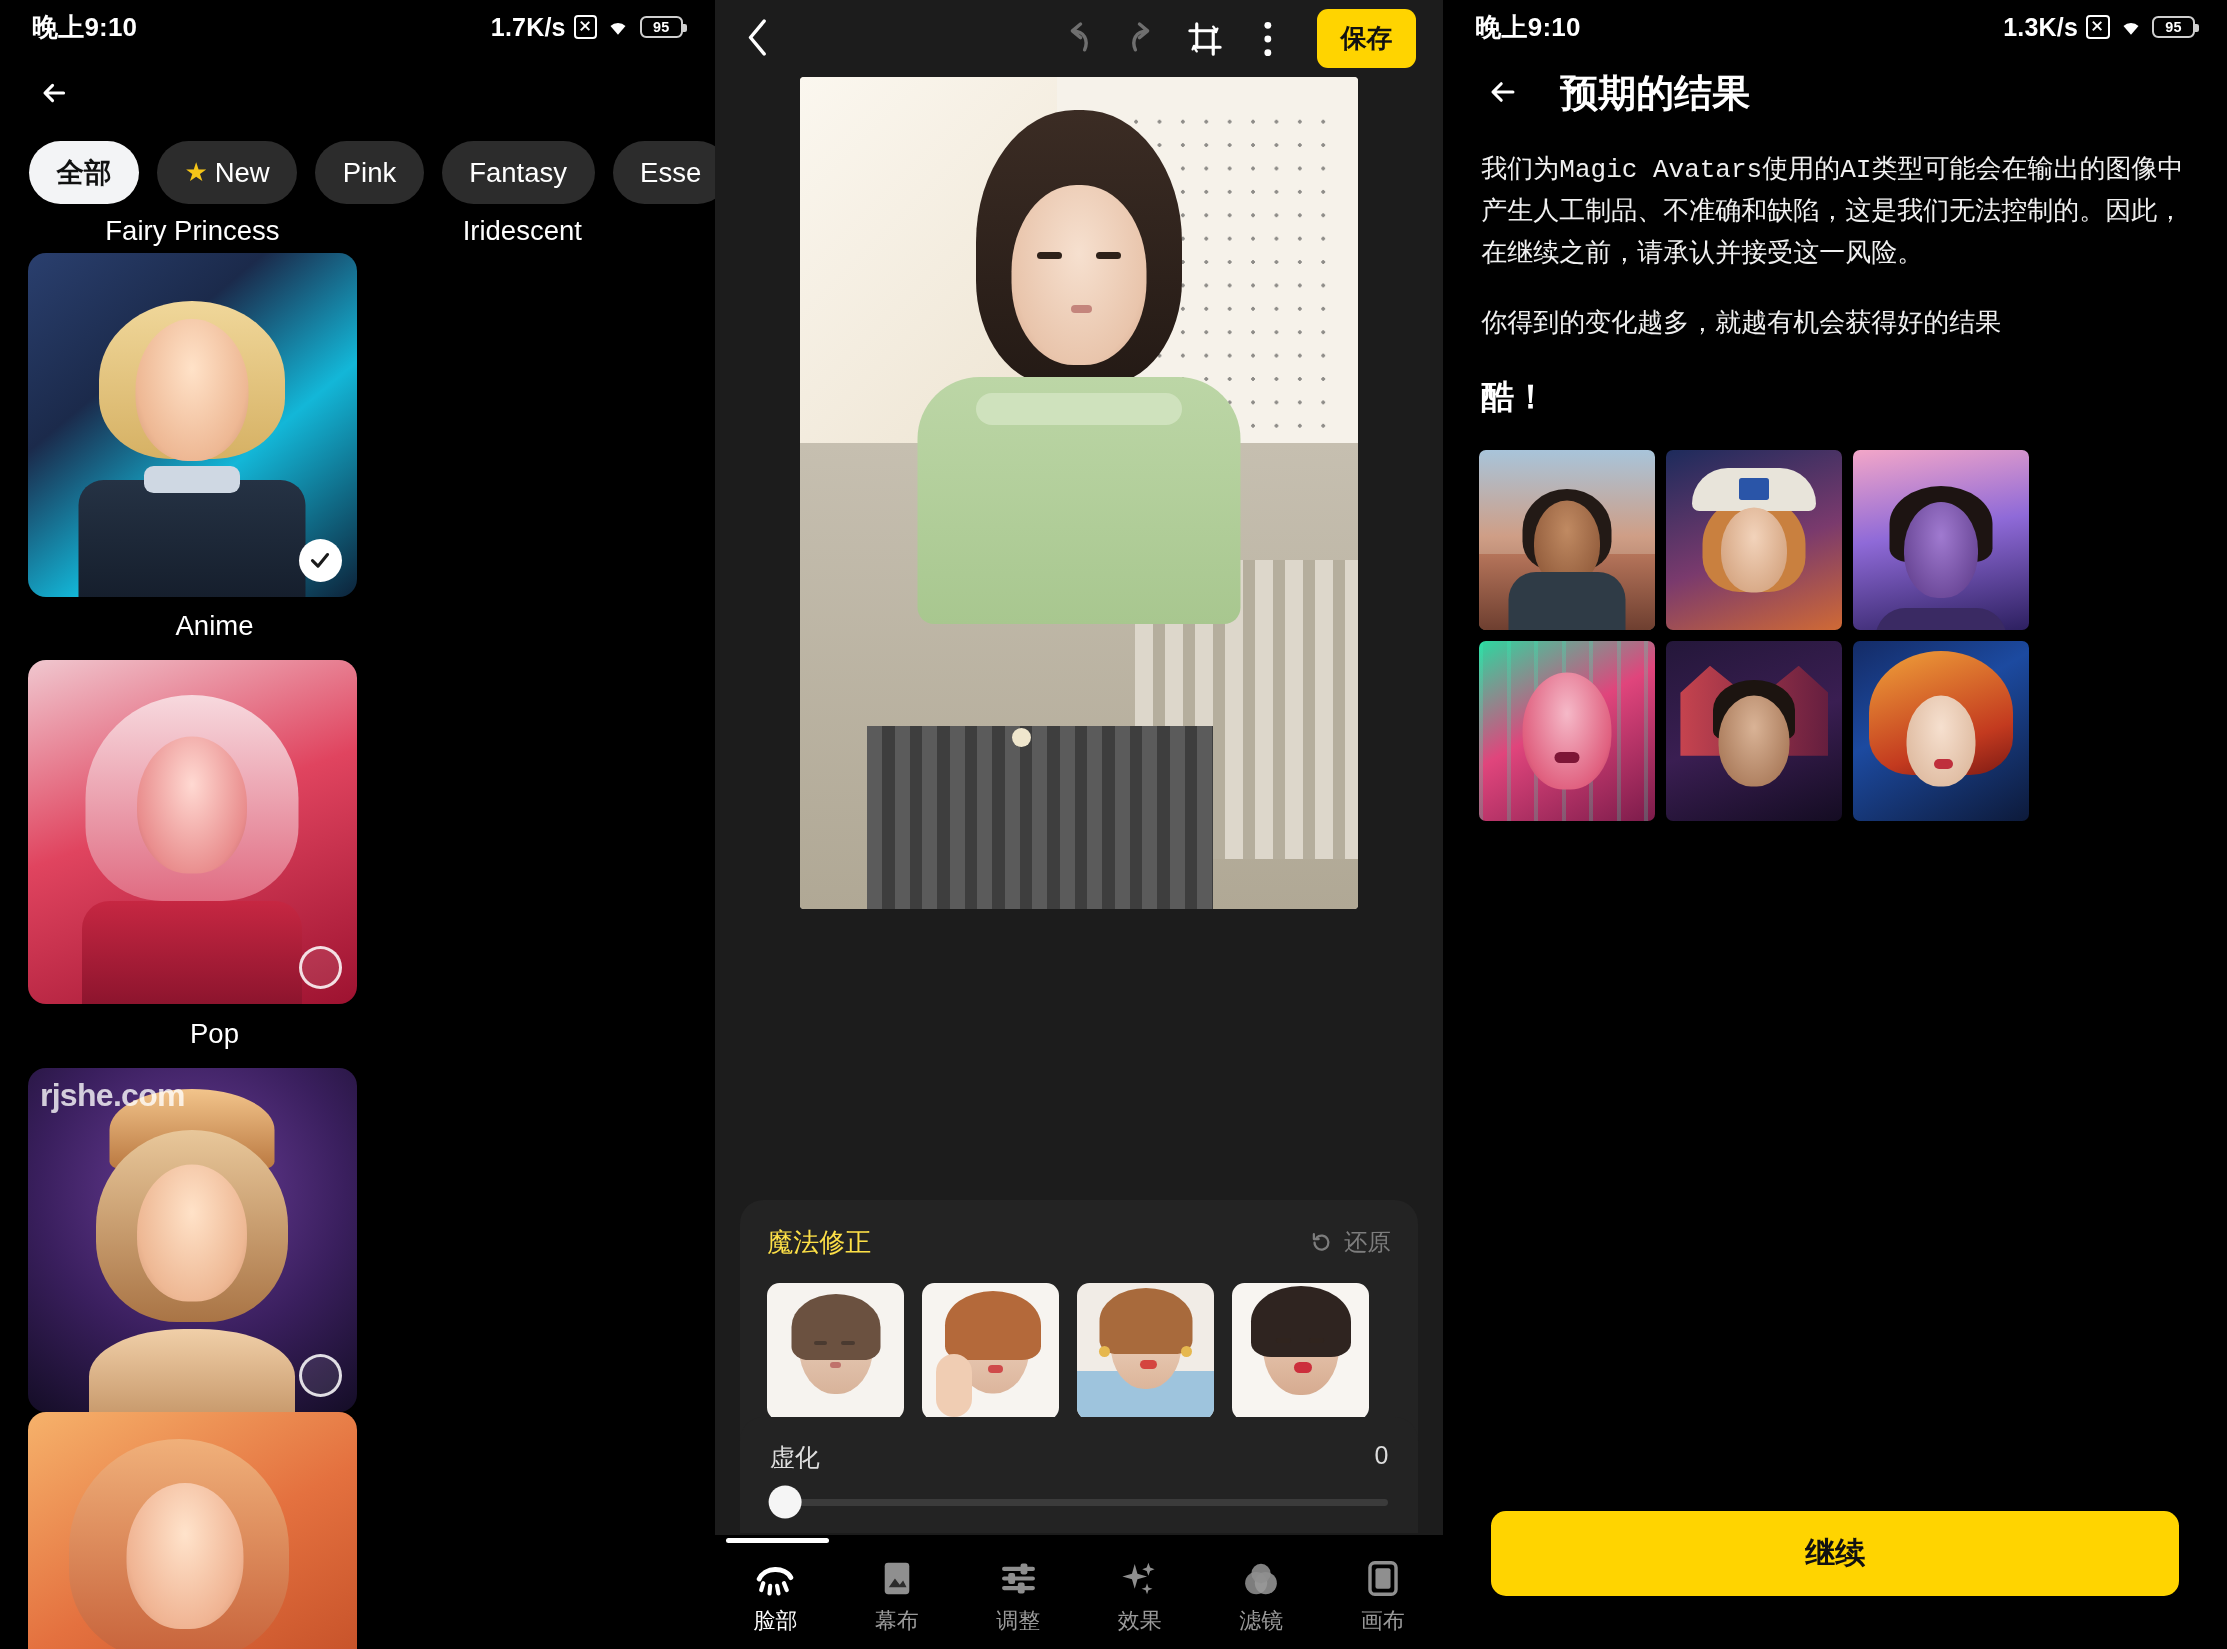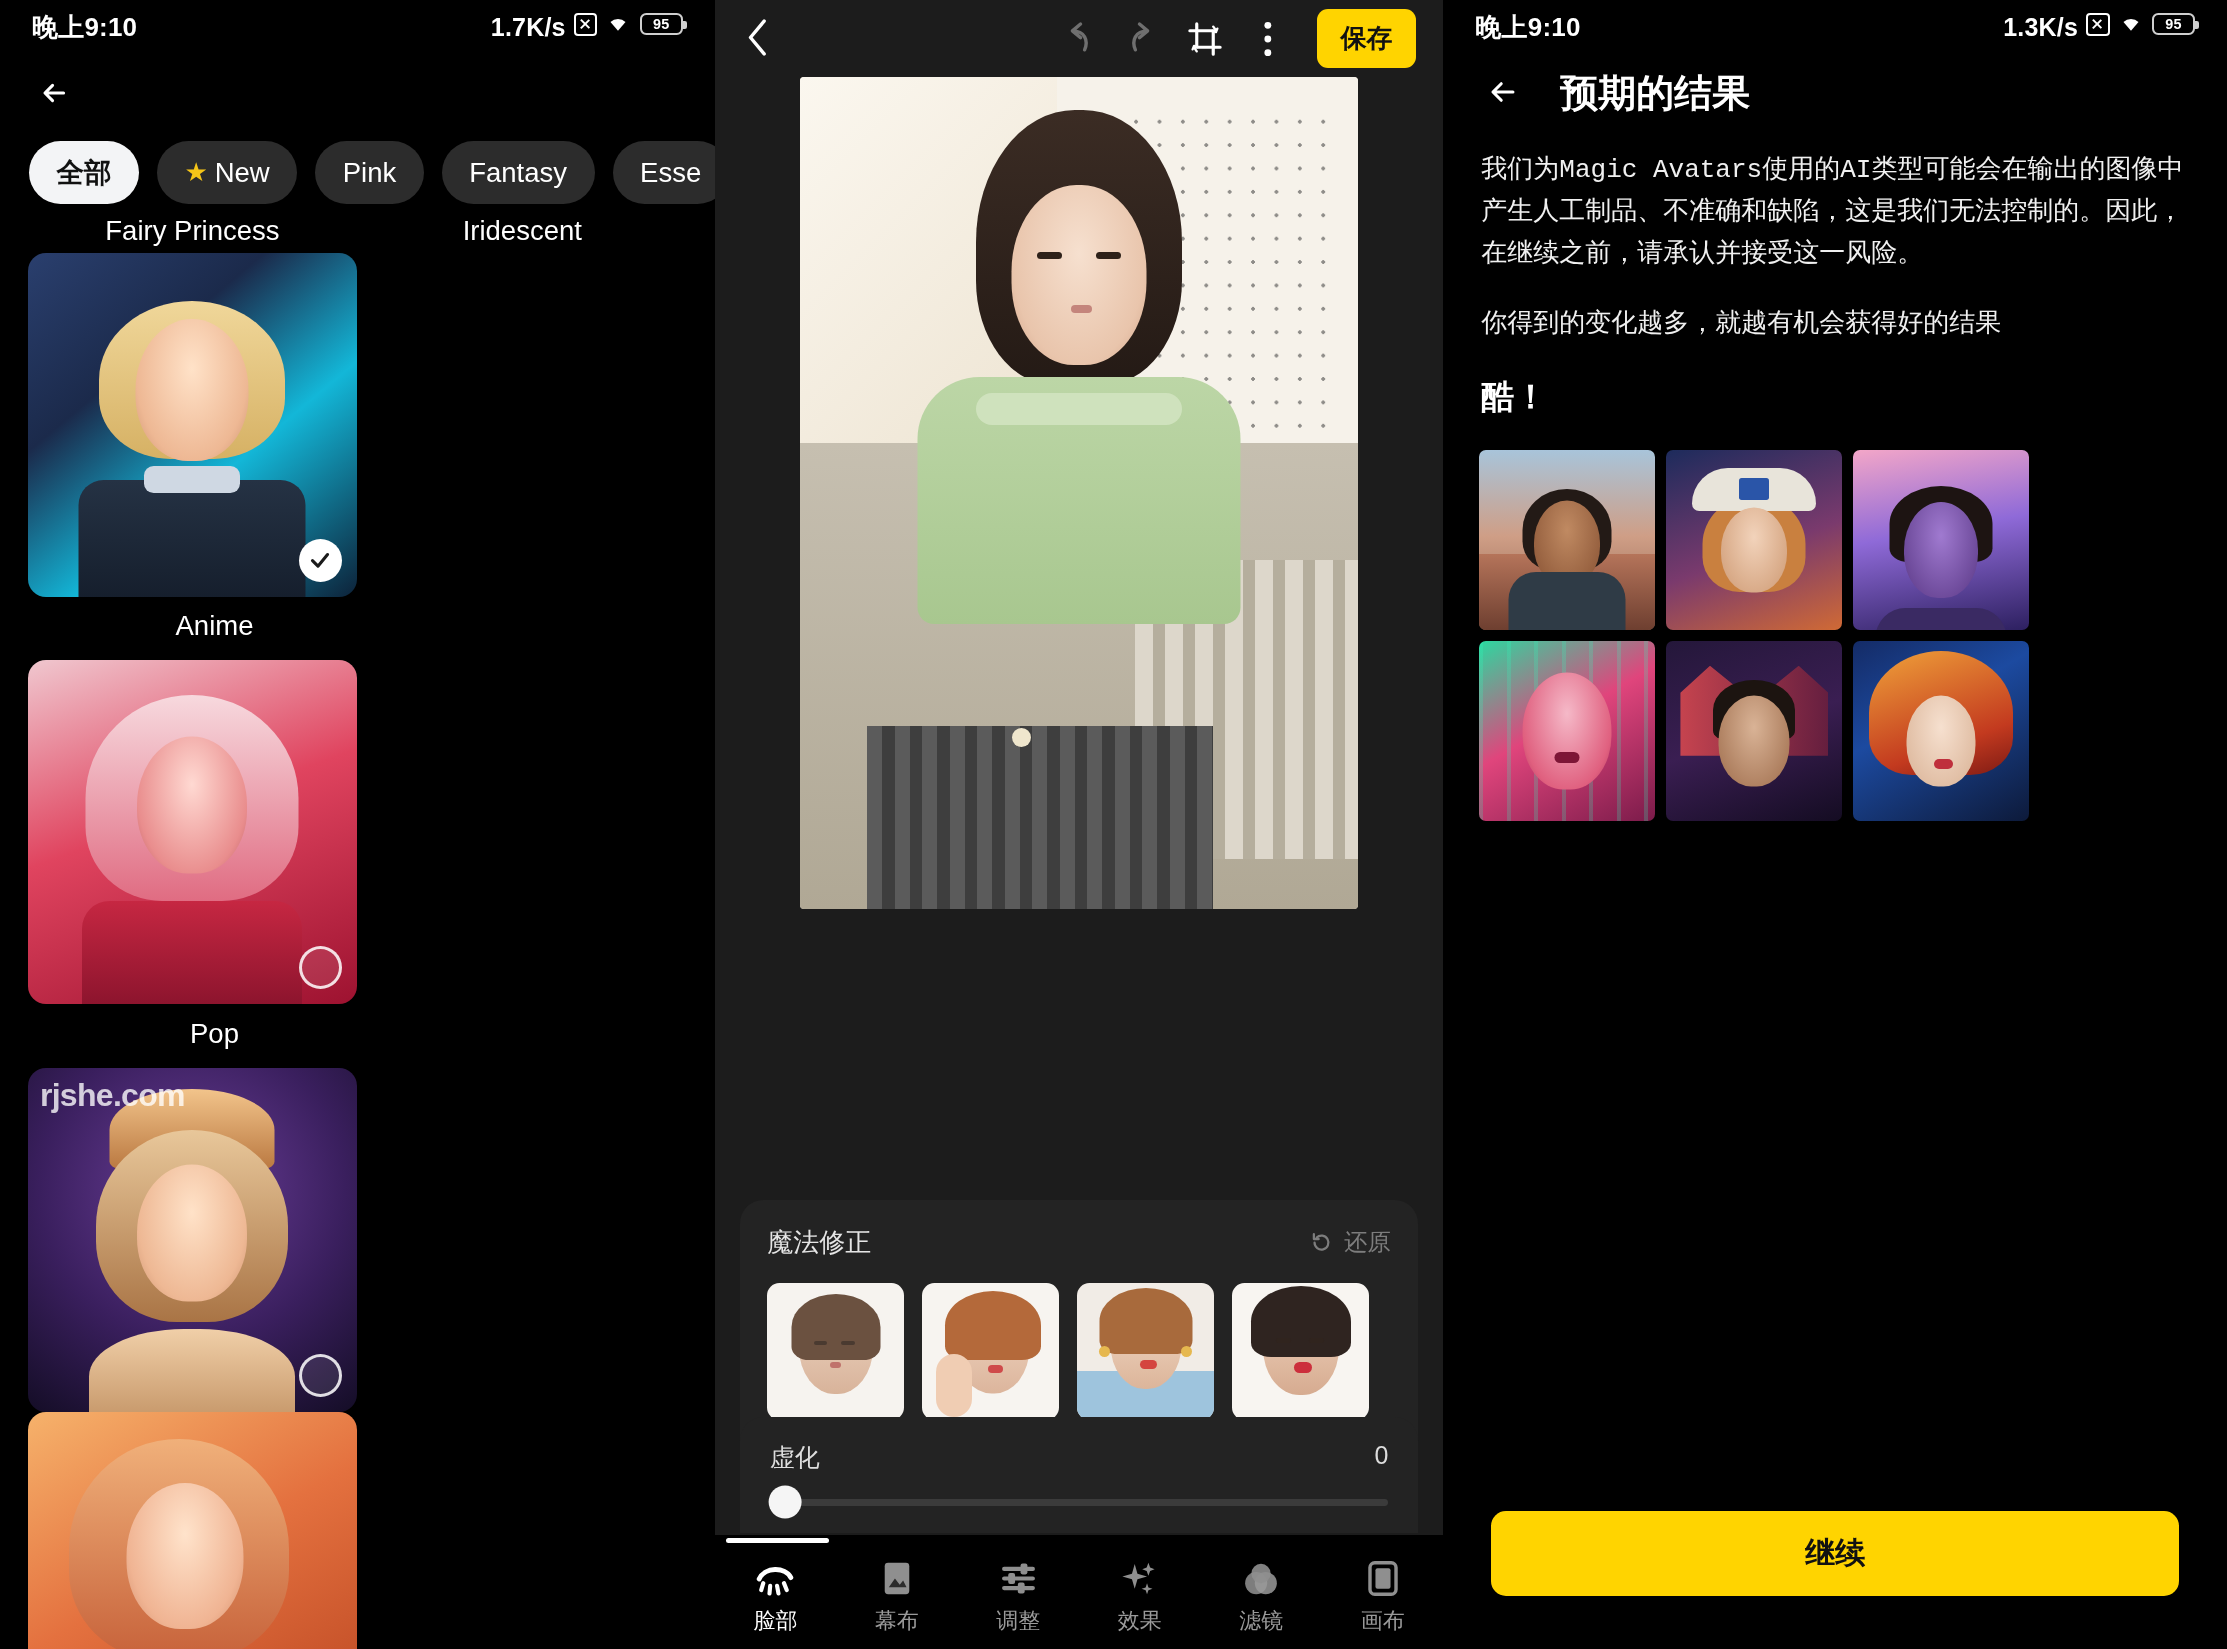--- a/index.html
+++ b/index.html
@@ -11,21 +11,21 @@
   }
   .screens { display: flex; width: 2227px; height: 1650px; }
 
   
   .statusbar {
     height: 54px; display: flex; align-items: center;
     justify-content: space-between;
     padding: 0 32px; color: #fff; font-size: 26px; font-weight: 600;
     letter-spacing: 0.2px;
   }
-  .sb-right { display: flex; align-items: flex-start; gap: 8.2px; }
+  .sb-right { display: flex; align-items: center; gap: 8.2px; }
   .sb-netspeed { font-size: 25px; font-weight: 600; }
   .icon-sigx {
     width: 23.4px; height: 23.4px; border: 2.1px solid #fff; border-radius: 4.1px;
     position: relative;
   }
   .icon-sigx::before, .icon-sigx::after {
     content:""; position: absolute; left: 2.7px; top: 8.2px; width: 12.4px; height: 2.1px;
     background: #fff;
   }
   .icon-sigx::before { transform: rotate(45deg); }
@@ -105,21 +105,21 @@
     position: relative; background: #cfc9bd;
   }
   .sheet {
     position: absolute; left: 25px; right: 25px; bottom: 157px;
     background: #232323; border-radius: 23.4px; padding: 25px 0 0;
   }
   .sheet-head {
     display: flex; align-items: center; justify-content: space-between;
     padding: 0 27.5px 0;
   }
-  .sheet-title { color: #e5e5e5; font-size: 26px; }
+  .sheet-title { color: #fde047; font-size: 26px; }
   .restore { display: flex; align-items: center; gap: 9.6px; color: #7d7d7d; font-size: 23.4px; }
   .restore svg { width: 25px; height: 25px; }
   .presets { display: flex; gap: 18px; padding: 23.4px 27.5px 26px; }
   .preset { width: 137px; }
   .preset-img { width: 137px; height: 137px; border-radius: 12.4px; overflow: hidden; position: relative; background:#f4f1ee; }
   .preset-label { text-align: center; color: #e5e5e5; font-size: 23.4px; padding-top: 15px; }
   .slider-card {
     position: absolute; left: 25px; right: 25px; bottom: 117px;
     background: #232323; border-radius: 23.4px 23.4px 0 0; padding: 23.4px 30px 27.5px;
   }

